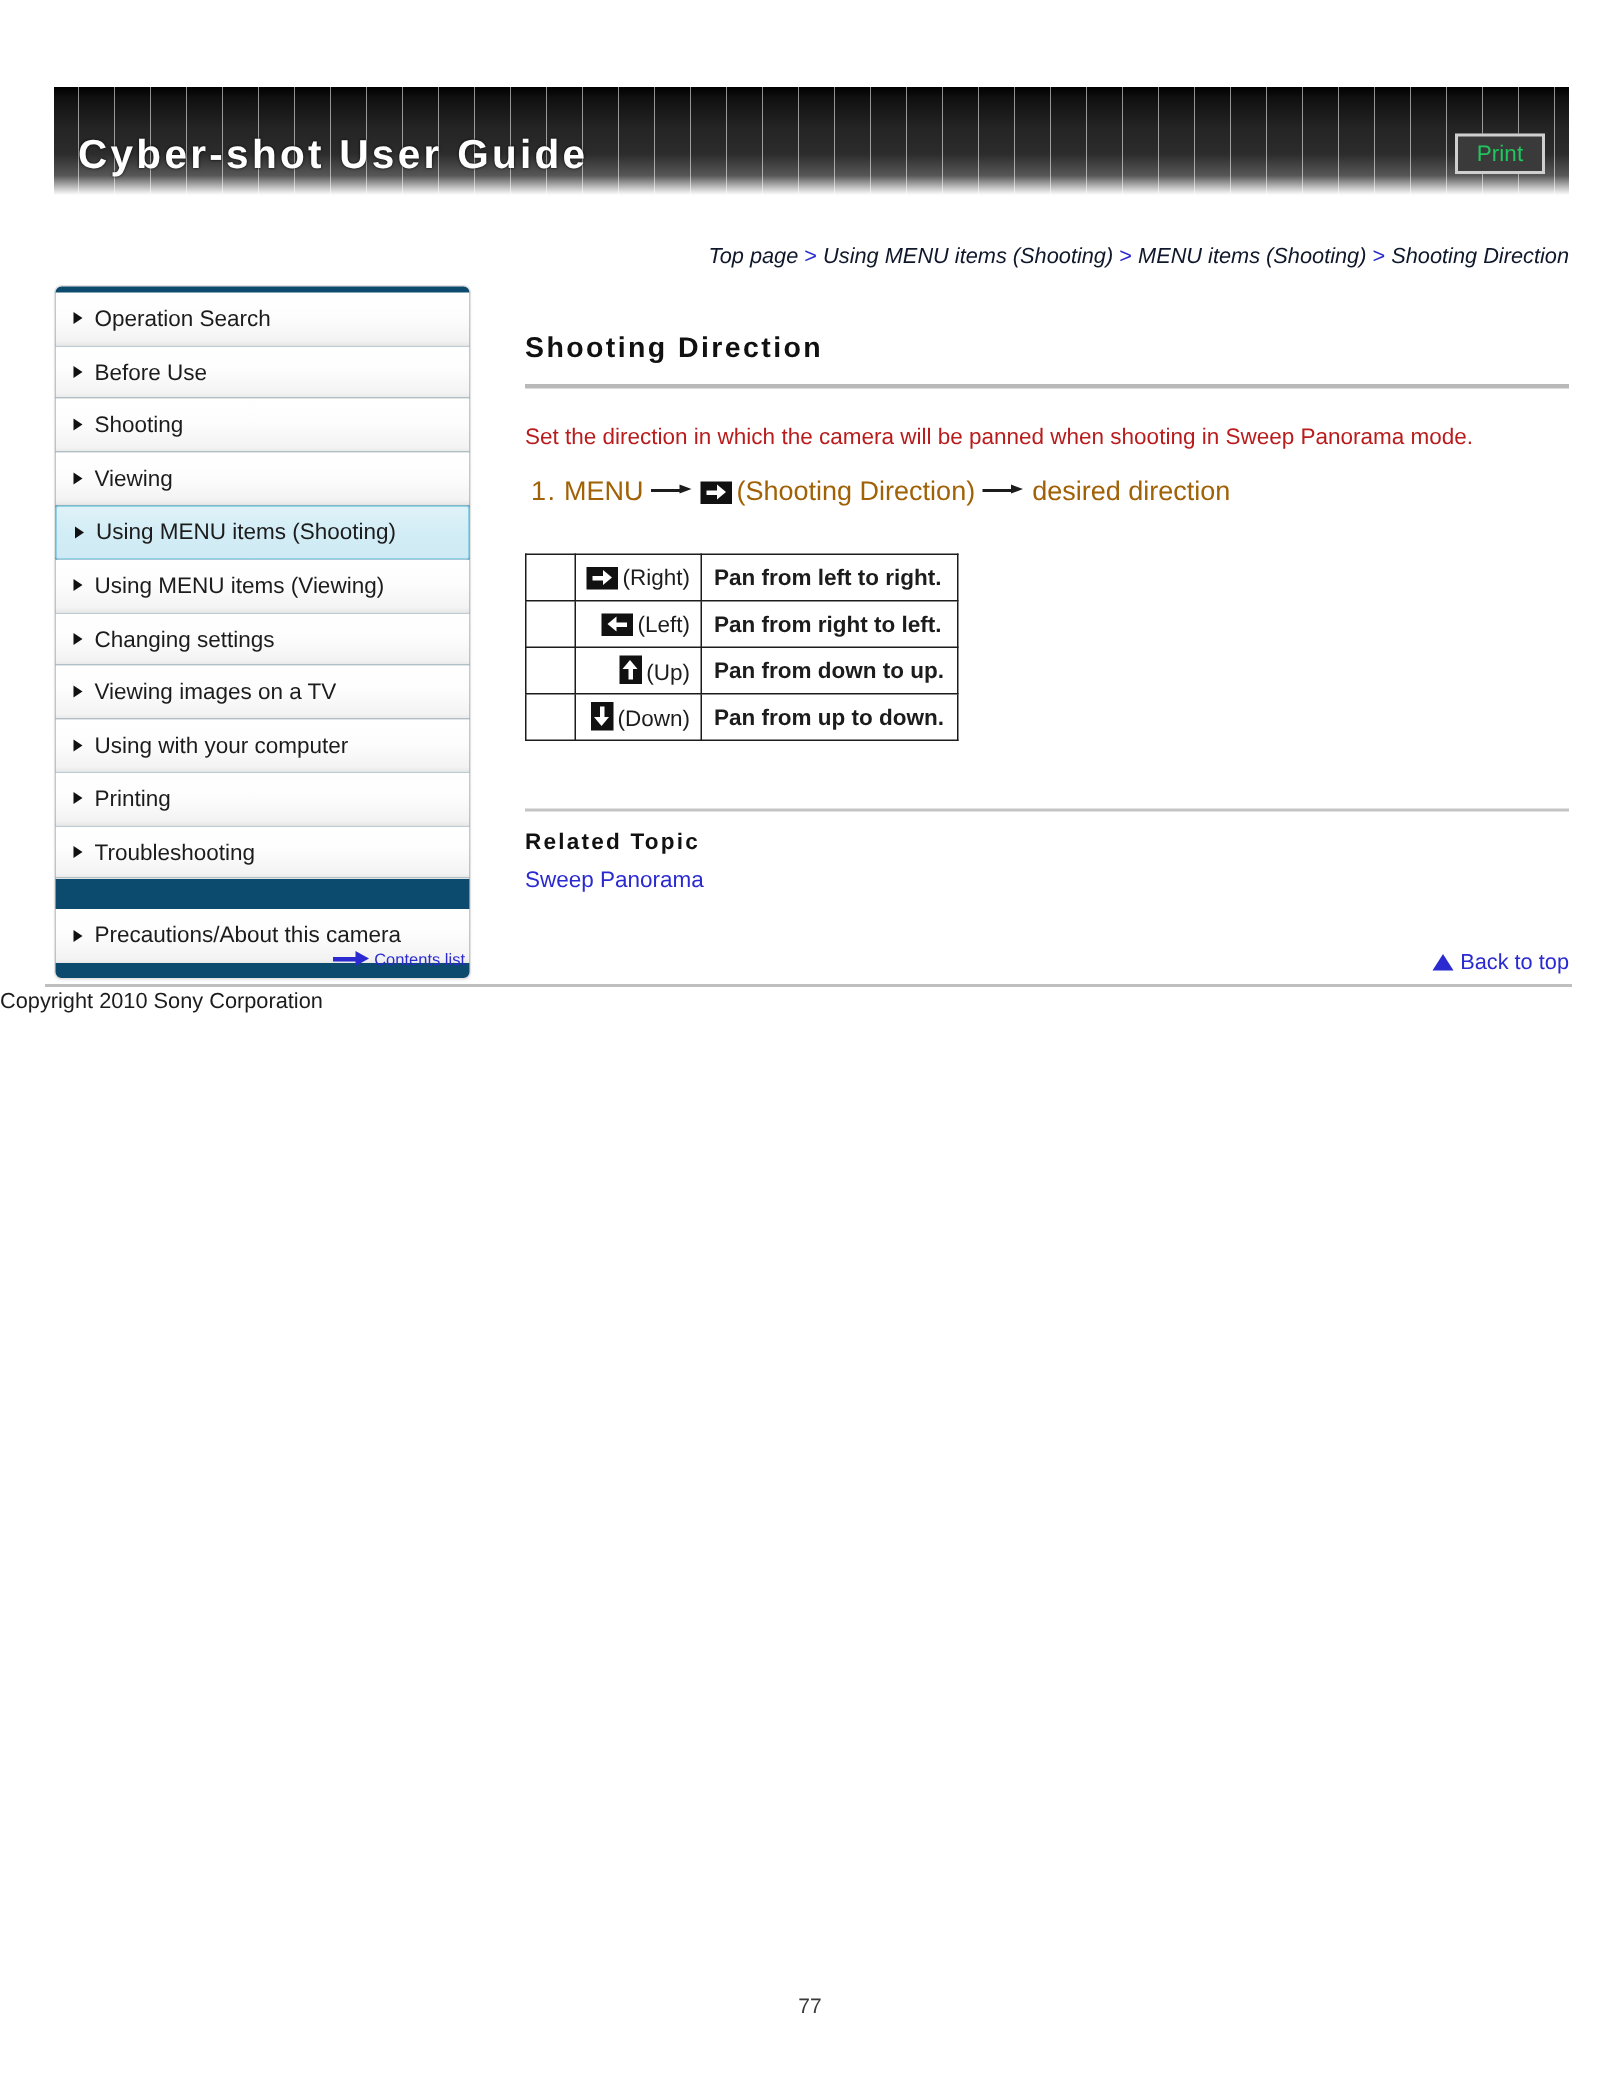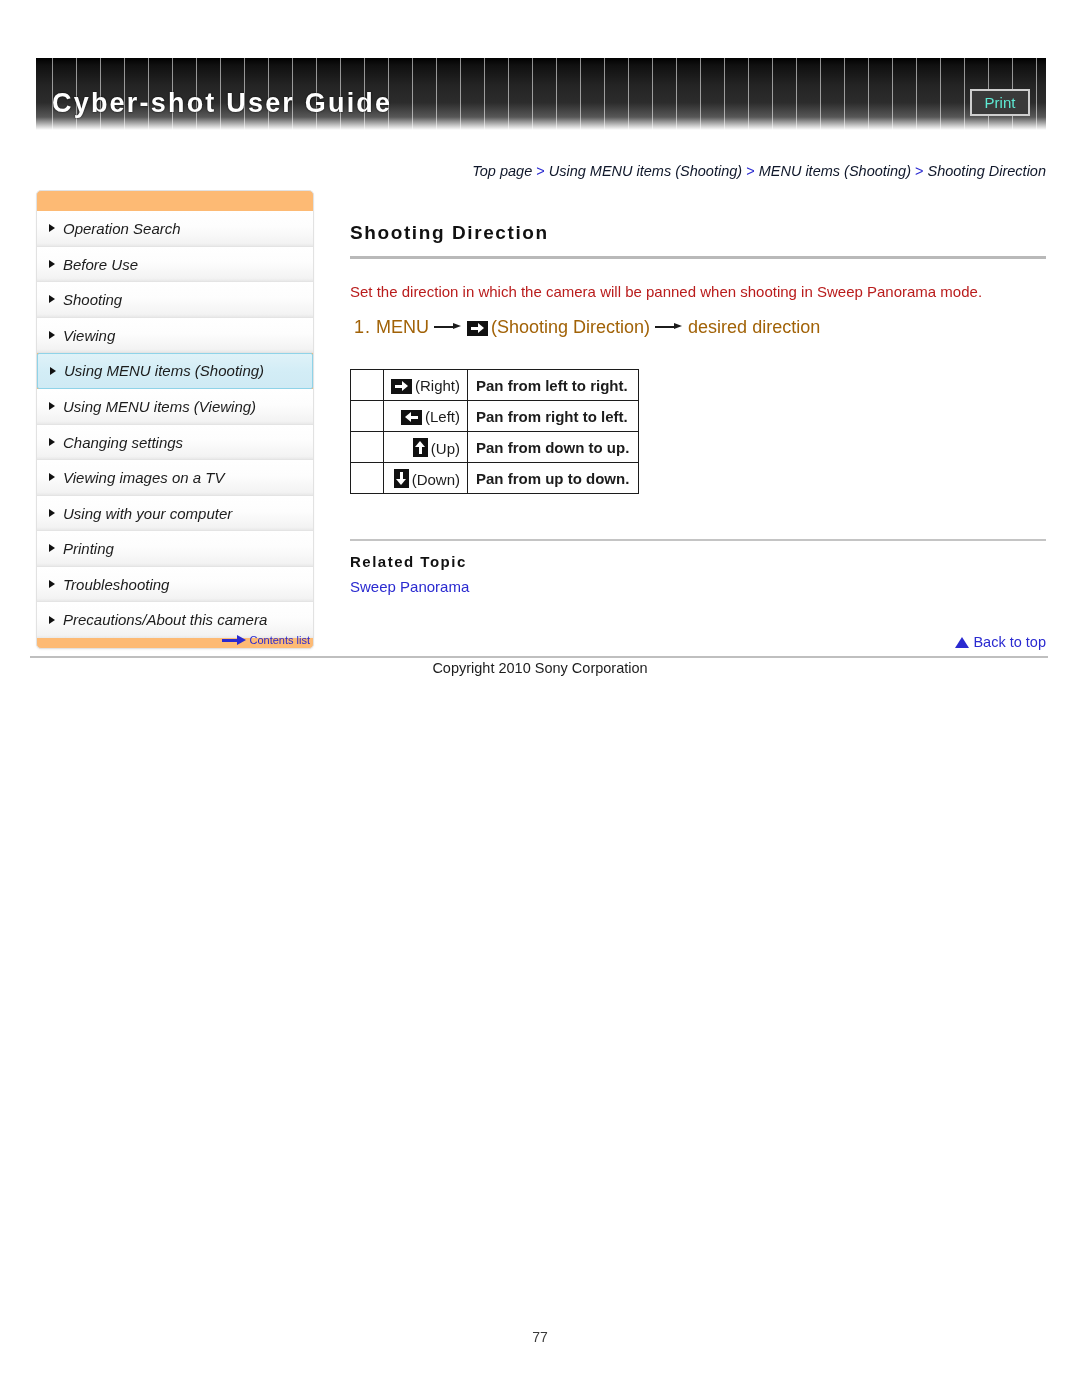--- a/index.html
+++ b/index.html
@@ -47,21 +47,21 @@
     letter-spacing: 2.2px;
     white-space: nowrap;
     text-shadow: 0 0 2px rgba(0,0,0,0.9);
   }
   .print-button {
     position: absolute;
     right: 16px; top: 31px;
     width: 60px; height: 27px;
     border: 2px solid #cfcfcf;
     background: #3a3a3a;
-    color: #5eead4;
+    color: #22c55e;
     font-size: 15px;
     line-height: 23px;
     text-align: center;
     cursor: pointer;
   }
 
   
   .breadcrumb {
     position: absolute;
     left: 36px; top: 163px;
@@ -72,40 +72,39 @@
     white-space: nowrap;
   }
   .breadcrumb .sep { color: #2a2ad0; }
   .breadcrumb a { color: #0f172a; text-decoration: none; cursor: pointer; font-style: italic; }
 
   
   .sidebar {
     position: absolute;
     left: 36px; top: 190px;
     width: 278px;
-    background: #fdba74;
+    background: #0c4a6e;
     border: 1px solid #e2e2e2;
     border-radius: 5px;
-    padding: 20px 0 10px 0;
+    padding: 4px 0 10px 0;
     box-shadow: 0 1px 2px rgba(0,0,0,0.05);
-    font-style: italic;
   }
   .nav-item {
     position: relative;
     height: 35.5px;
     line-height: 35.5px;
     padding-left: 26px;
     font-size: 15px;
     color: #1c1c1c;
     background: linear-gradient(to bottom, #ffffff 0%, #fdfdfd 45%, #f3f3f3 92%, #e9e9e9 100%);
     border-bottom: 1px solid #e4e4e4;
     cursor: pointer;
     white-space: nowrap;
   }
-  .nav-item:last-child { border-bottom: none; }
+  .nav-item:last-child { border-bottom: none; margin-top: 20px; }
   .nav-item .bullet {
     position: absolute;
     left: 12px; top: 50%;
     margin-top: -4px;
     width: 0; height: 0;
     border-left: 6px solid #111111;
     border-top: 4.5px solid transparent;
     border-bottom: 4.5px solid transparent;
   }
   .nav-item.selected {
@@ -309,21 +308,20 @@
     position: absolute;
     left: 30px; top: 656px;
     width: 1018px;
     height: 2px;
     background: #bfbfbf;
   }
   .copyright {
     position: absolute;
     left: 0; top: 660px;
     width: 1080px;
-    text-align: center;
     font-size: 14.5px;
     color: #1c1c1c;
   }
   .page-number {
     position: absolute;
     left: 0; top: 1329px;
     width: 1080px;
     text-align: center;
     font-size: 14px;
     color: #3a3a3a;

